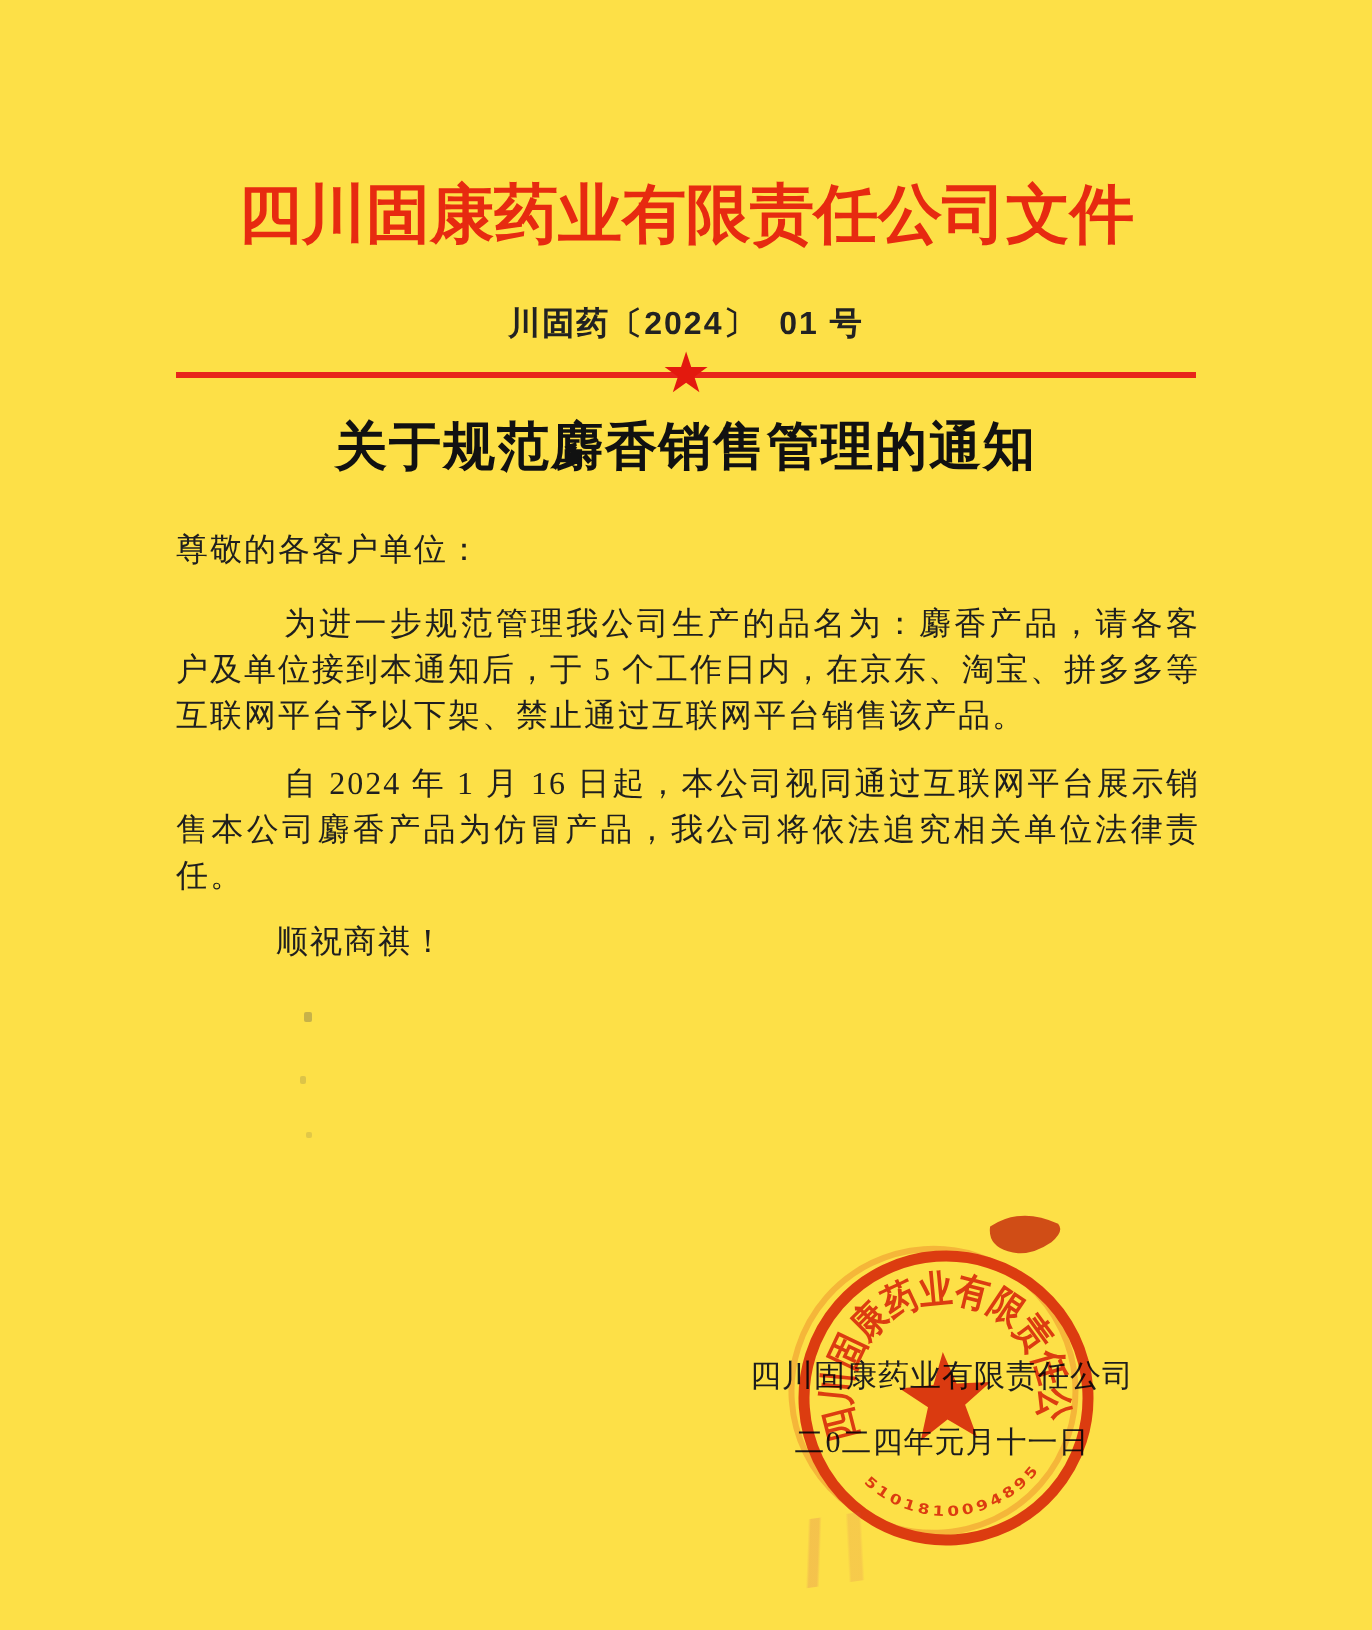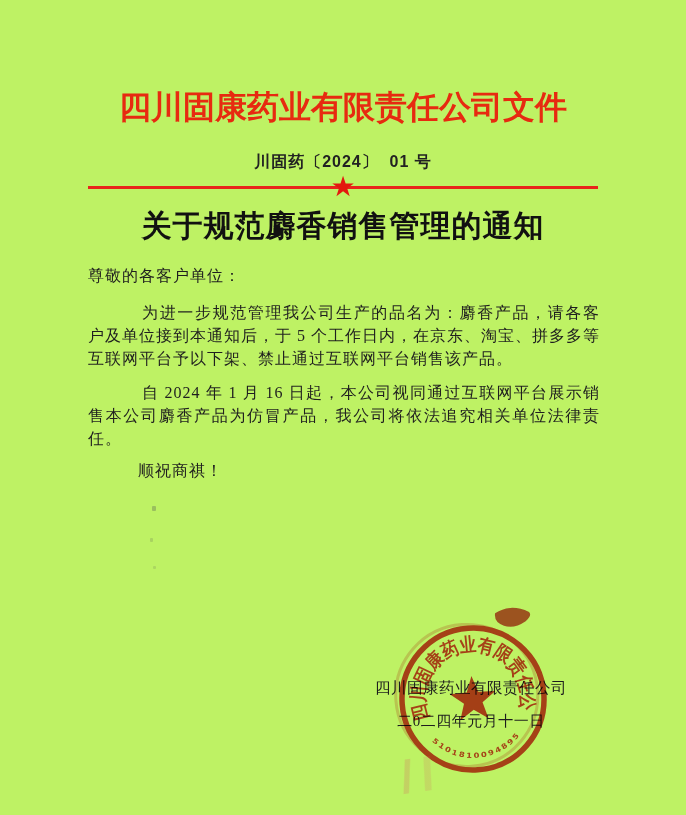--- a/index.html
+++ b/index.html
@@ -1,19 +1,19 @@
 <!DOCTYPE html>
 <html><head>
 <meta charset="utf-8">
 <style>
   html,body{margin:0;padding:0;background:#ffffff;}
   .page{
     position:relative;
     width:686px;height:815px;
-    background:#bef264;
+    background:#fde047;
     overflow:hidden;
     font-family:"Liberation Serif","DejaVu Serif",serif;
     color:#1c1c1c;
   }
   .letterhead{
     position:absolute;top:86px;left:0;width:100%;
     margin:0;text-align:center;
     font-family:"Liberation Serif","DejaVu Serif",serif;
     font-size:32px;font-weight:bold;letter-spacing:0px;
     color:#e72a10;
@@ -32,21 +32,21 @@
   .rule .star{
     position:absolute;left:50%;top:-17px;transform:translateX(-50%);
     font-family:"DejaVu Sans",sans-serif;
     font-size:28px;line-height:30px;color:#e3190e;
     background:transparent;
   }
   .notice-title{
     position:absolute;top:206px;left:0;width:100%;
     margin:0;text-align:center;
     font-family:"Liberation Sans","DejaVu Sans",sans-serif;
-    font-size:30px;font-weight:bold;letter-spacing:1px;
+    font-size:26px;font-weight:bold;letter-spacing:1px;
     color:#111;
   }
   .content{
     position:absolute;top:264px;left:88px;width:512px;
     font-size:16px;line-height:23px;letter-spacing:1px;
     color:#1f1f1f;
   }
   .content p{margin:0;}
   .salutation{margin-bottom:14px !important;}
   .para{text-align:justify;text-indent:54px;margin-bottom:11px !important;}

